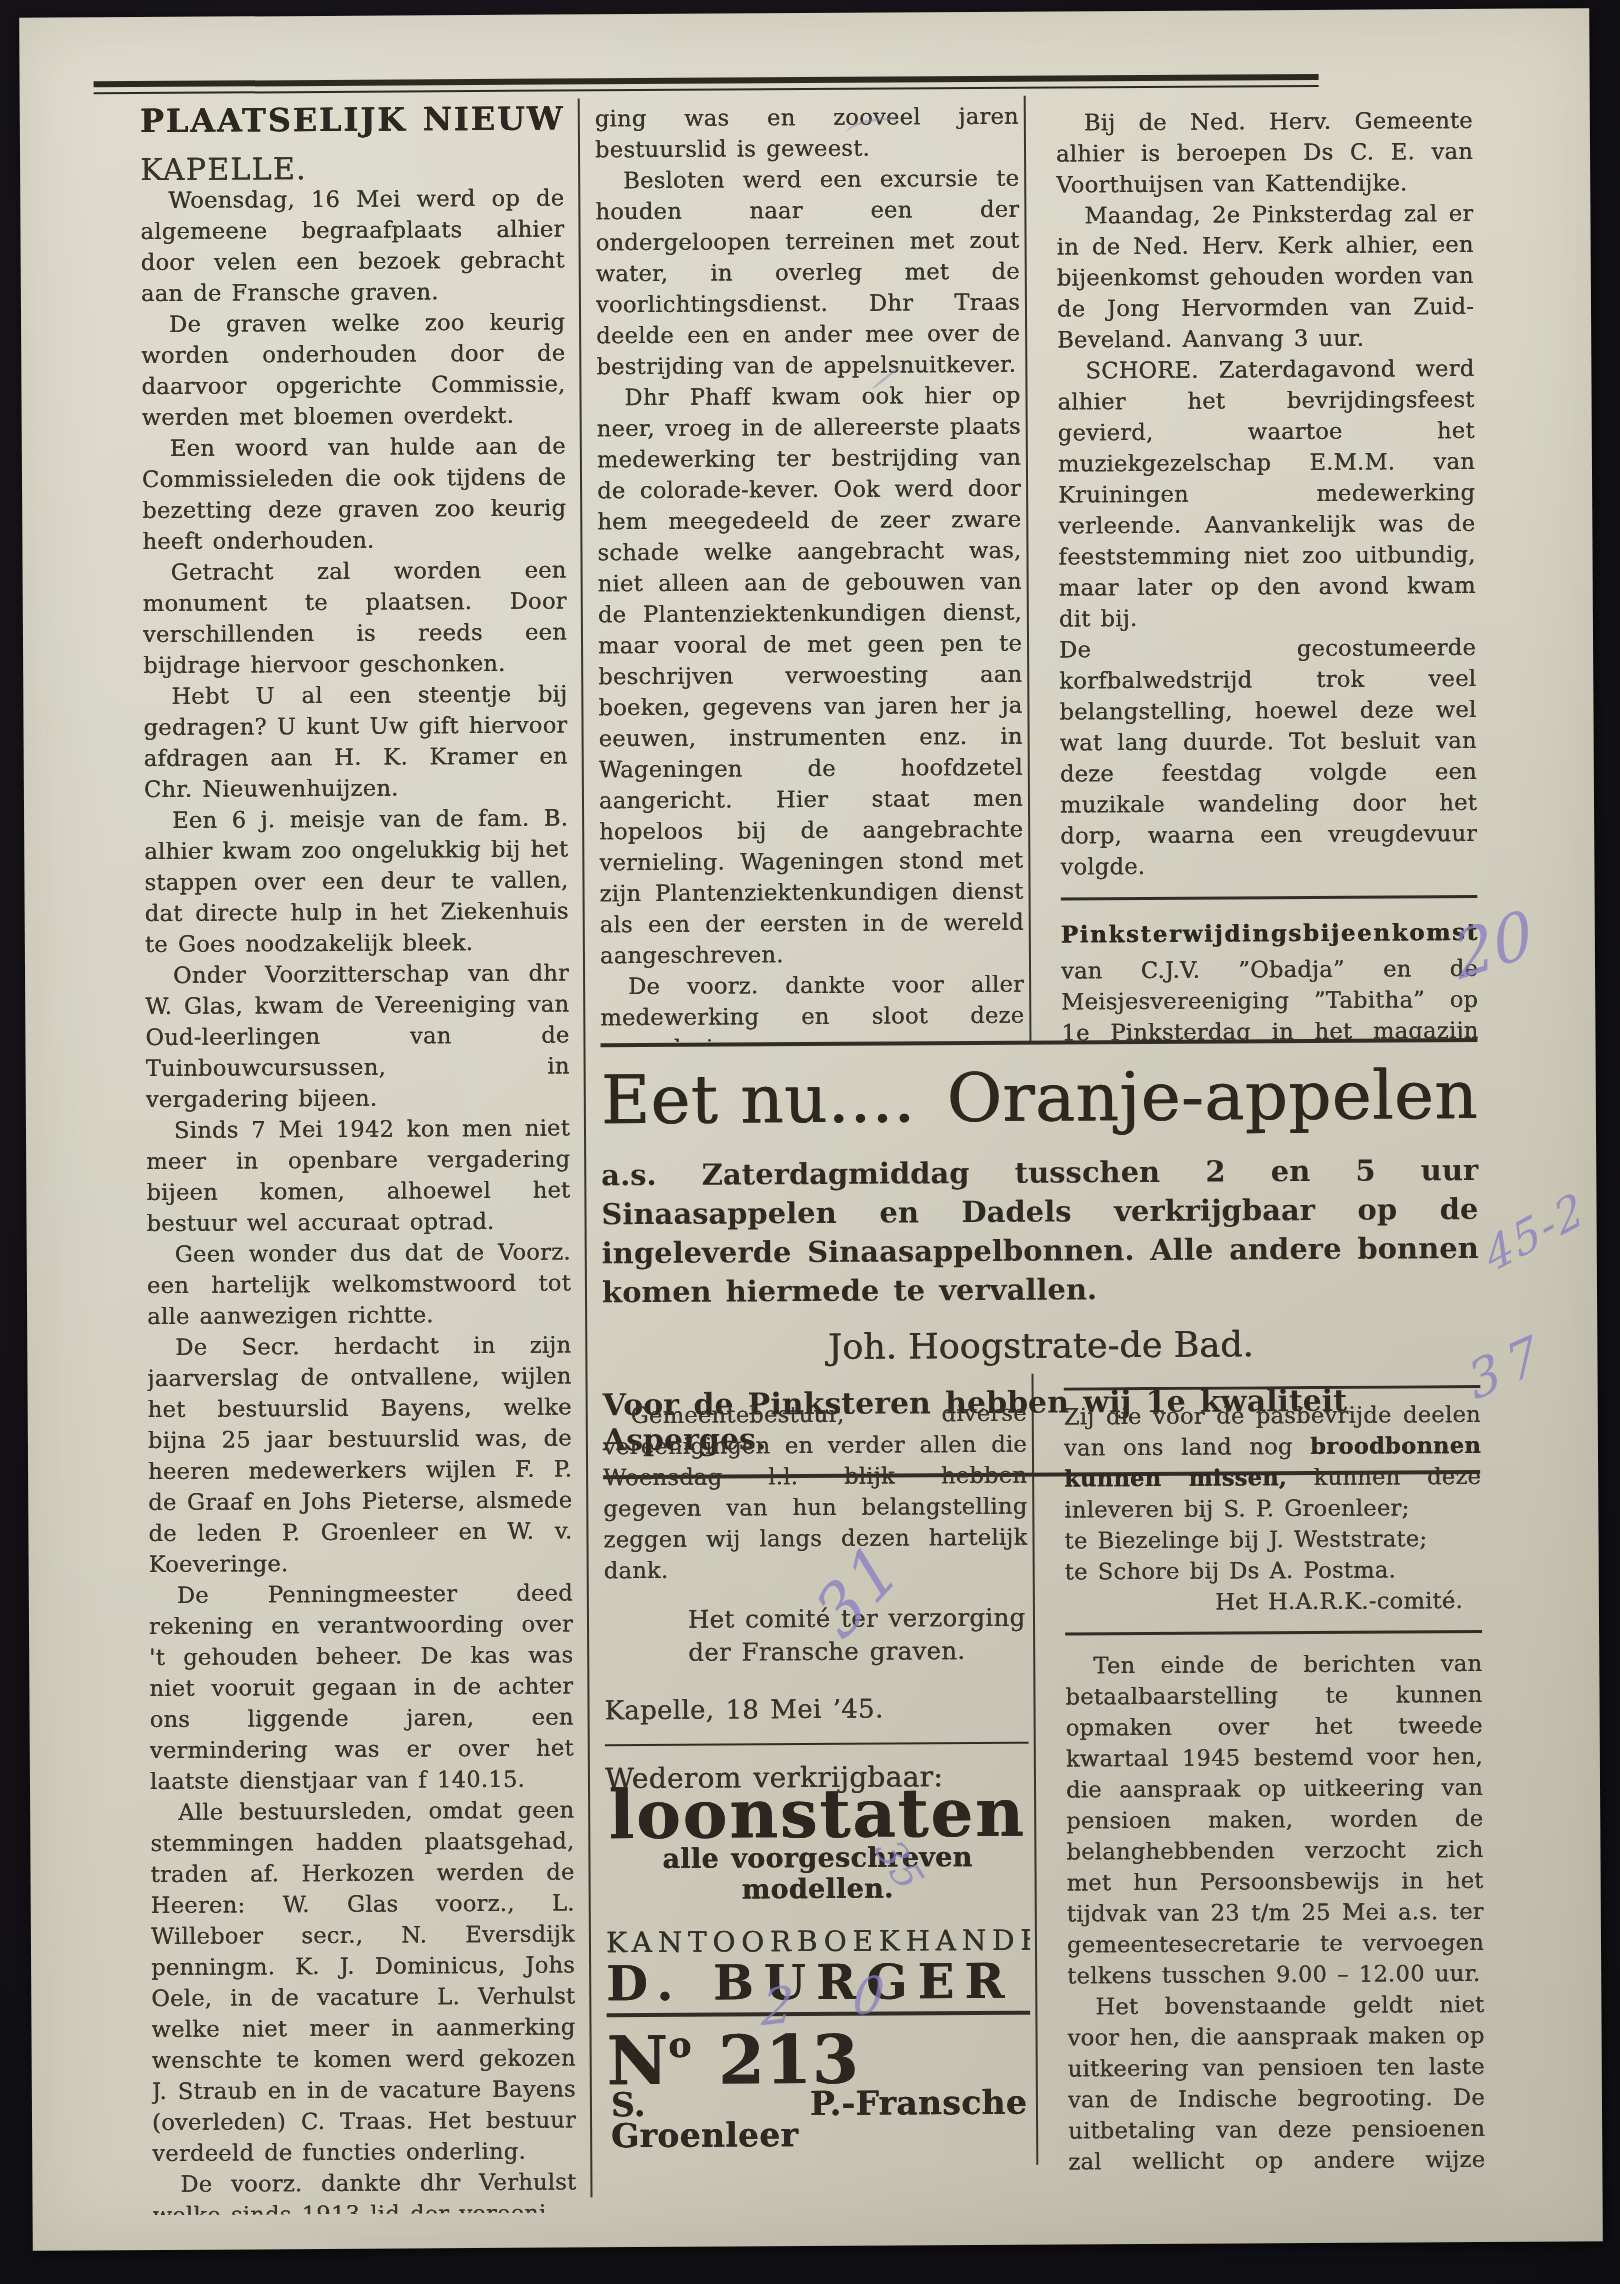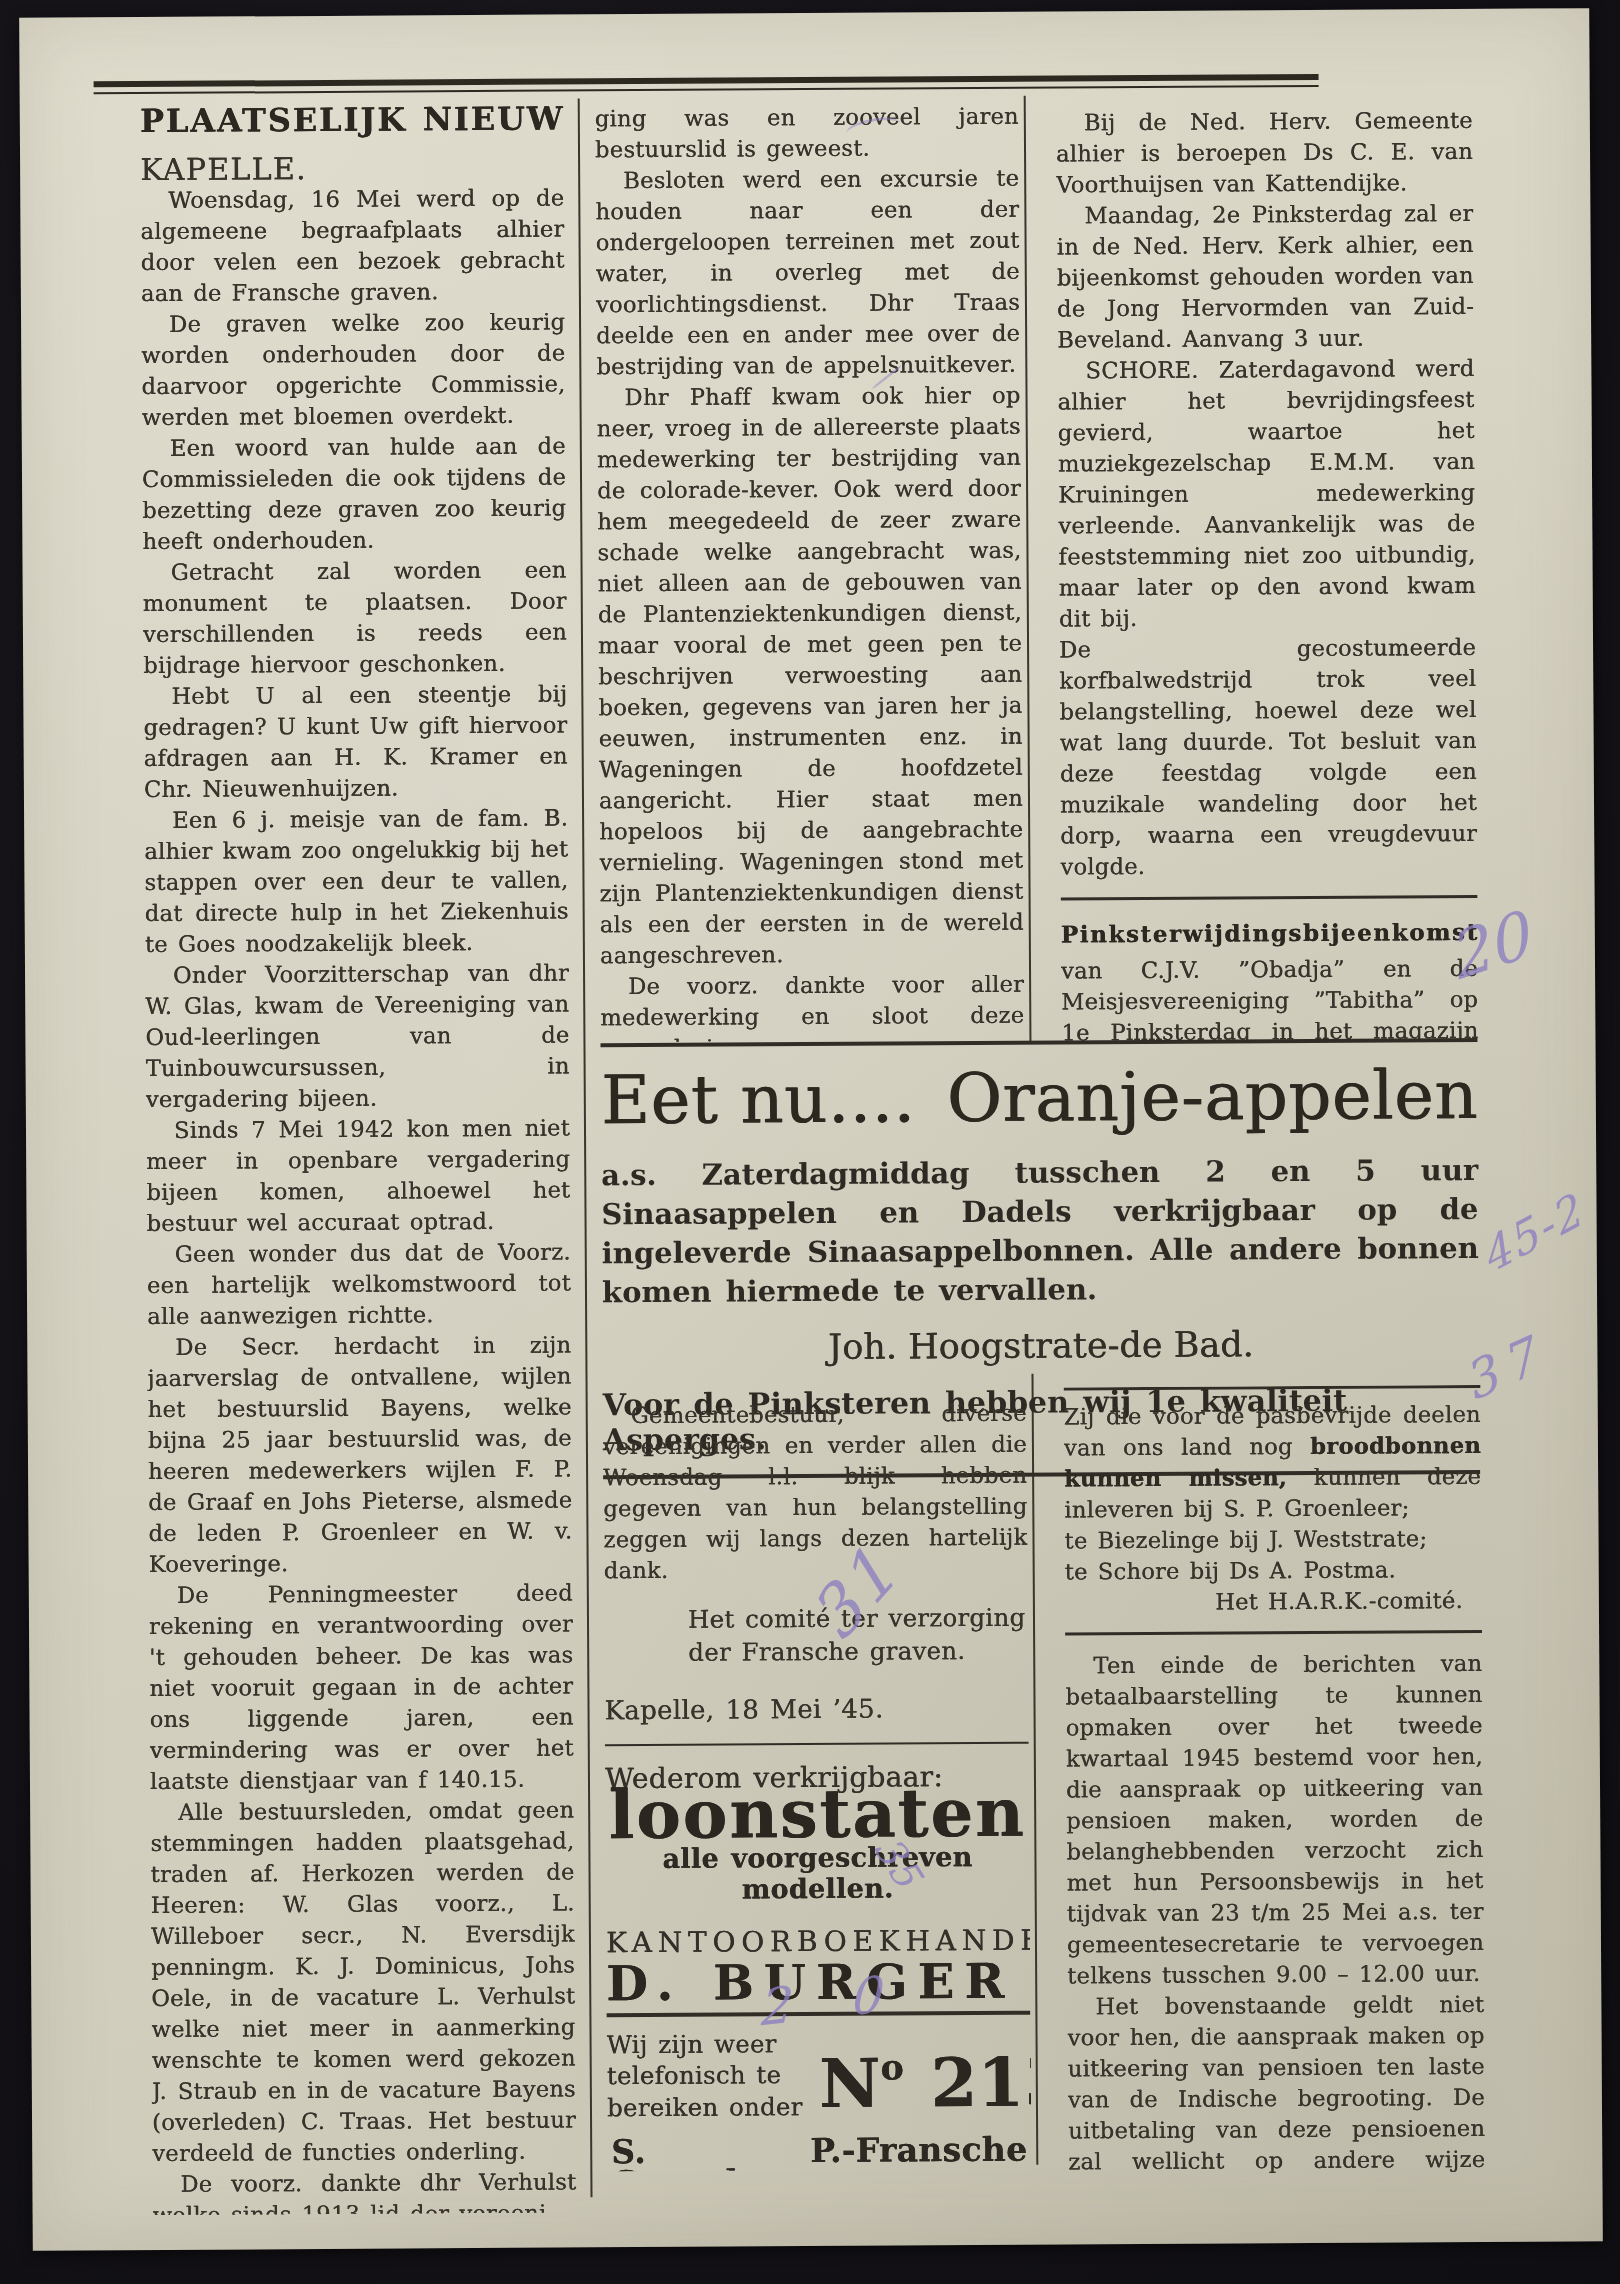--- a/index.html
+++ b/index.html
@@ -128,25 +128,20 @@
       </div>
       <div class="dateline">Kapelle, 18 Mei ’45.</div>
       <div class="hrule" style="margin-top:18px;"></div>
       <div class="wederom">Wederom verkrijgbaar:</div>
       <div class="loonstaten">loonstaten</div>
       <div class="modellen">alle voorgeschreven modellen.</div>
       <div class="kantoor">KANTOORBOEKHANDEL</div>
       <div class="burger">D. BURGER</div>
       <div class="hrule thick" style="margin-top:14px;"></div>
       <div class="phone-row">
-        <div class="phone-left">
-          <div>Wij zijn weer</div>
-          <div>telefonisch te</div>
-          <div>bereiken onder</div>
-        </div>
         <div class="phone-no"><span>N</span><span class="no-sup">o</span> <span>213</span></div>
       </div>
       <div class="groenleer">
         <span>S. P. Groenleer</span>
         <span>-</span>
         <span>Fransche</span>
       </div>
 
     </div>
 

